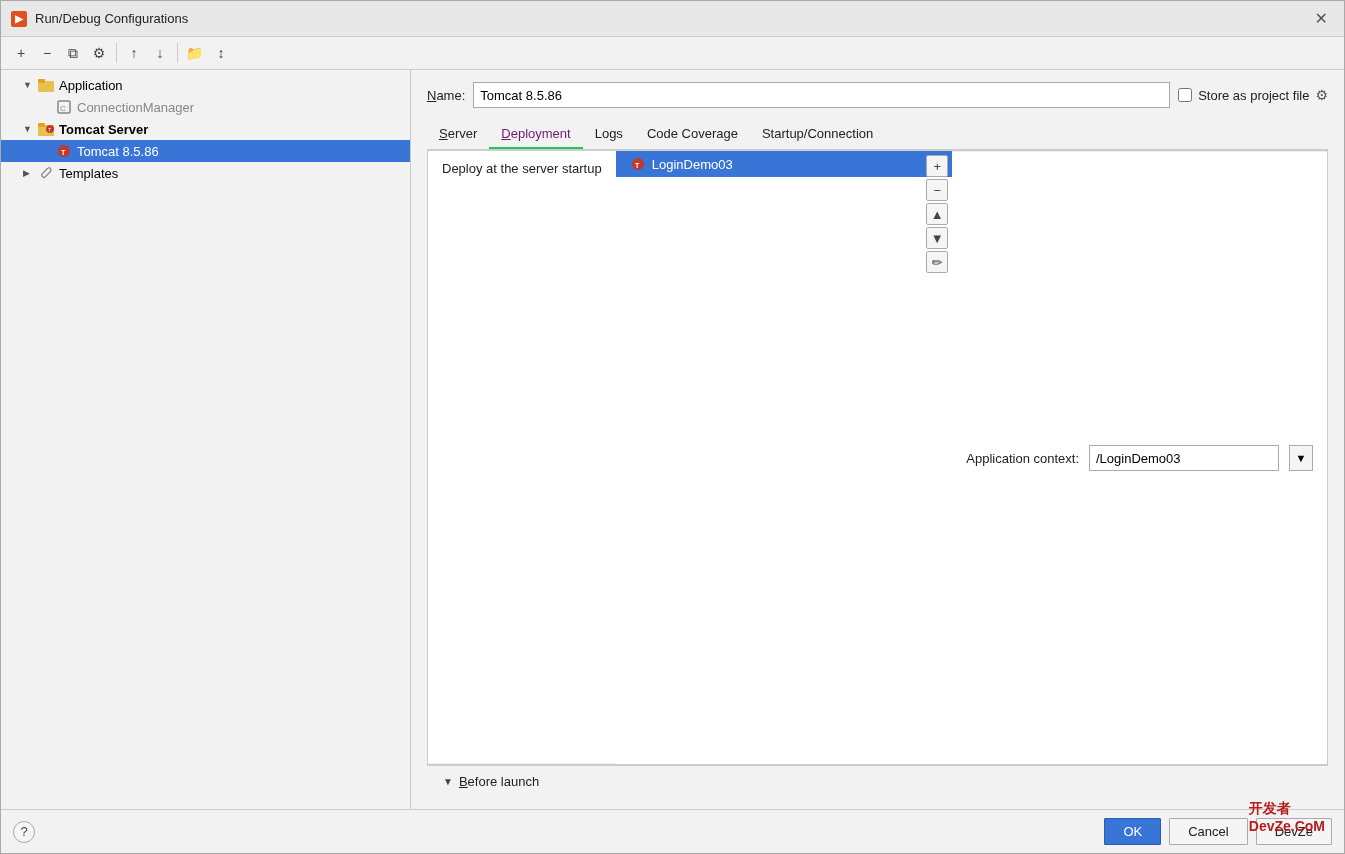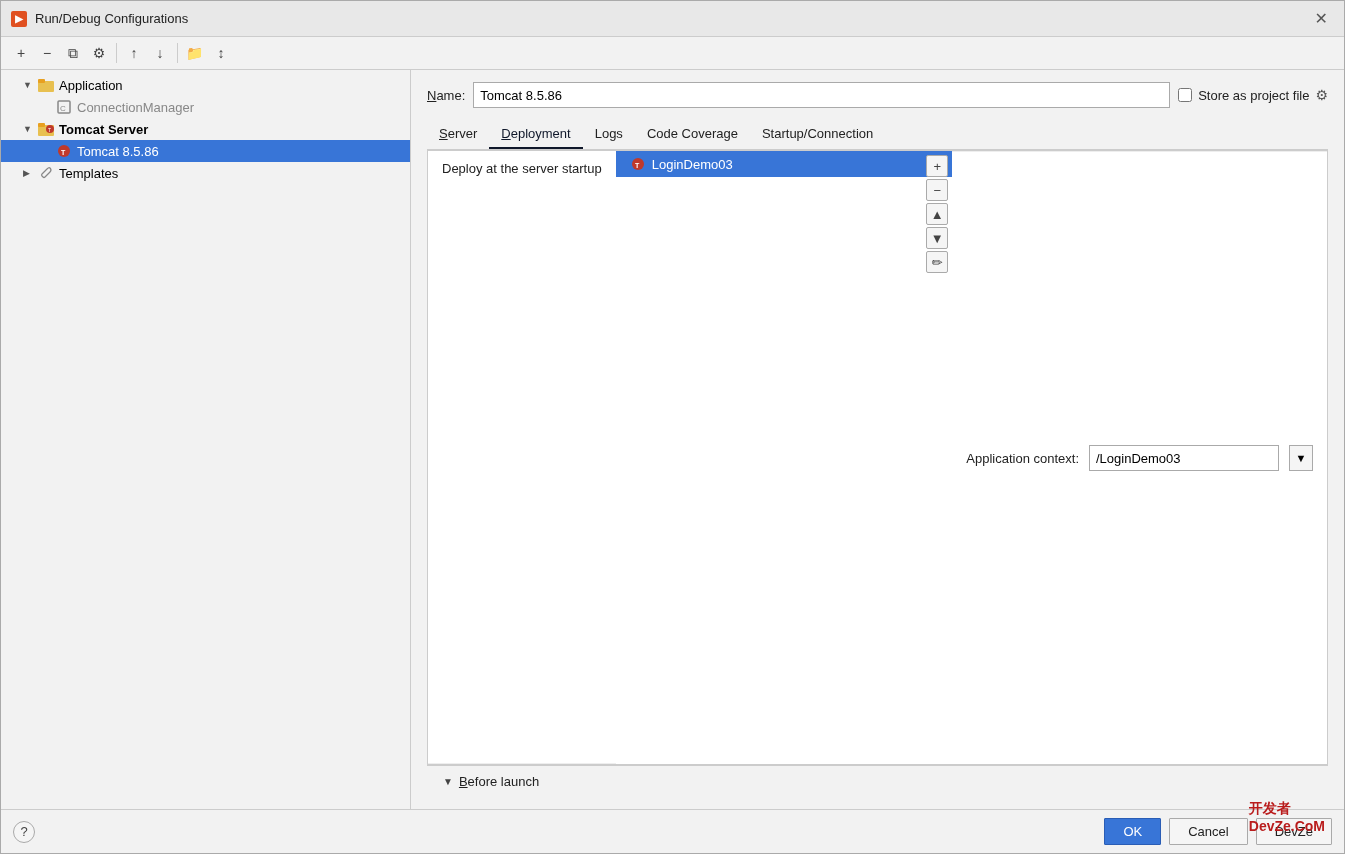--- a/index.html
+++ b/index.html
@@ -151,22 +151,22 @@
     .tab {
       padding: 6px 12px;
       font-size: 13px;
       cursor: pointer;
       border: none;
       background: transparent;
       color: #222;
       border-bottom: 2px solid transparent;
     }
     .tab.active {
-      border-bottom: 2px solid #0f172a;
-      color: #0f172a;
+      border-bottom: 2px solid #22c55e;
+      color: #701a75;
     }
     .tab u { text-decoration: underline; }
     .content-area {
       flex: 1;
       border: 1px solid #ccc;
       background: white;
       margin-top: 0;
       display: flex;
       flex-direction: row;
       overflow: hidden;

